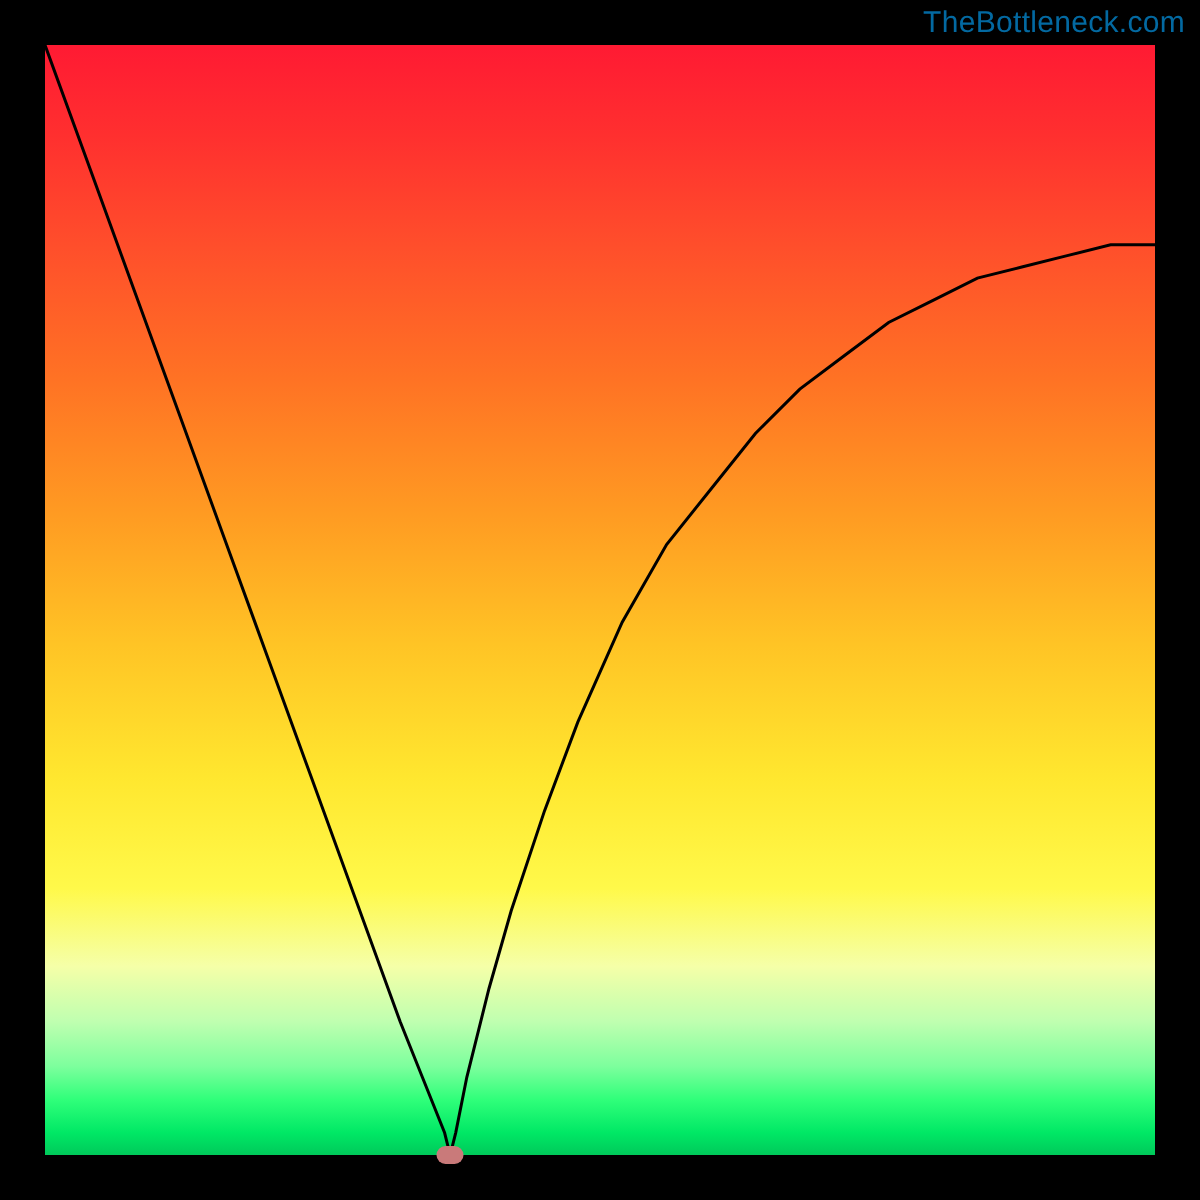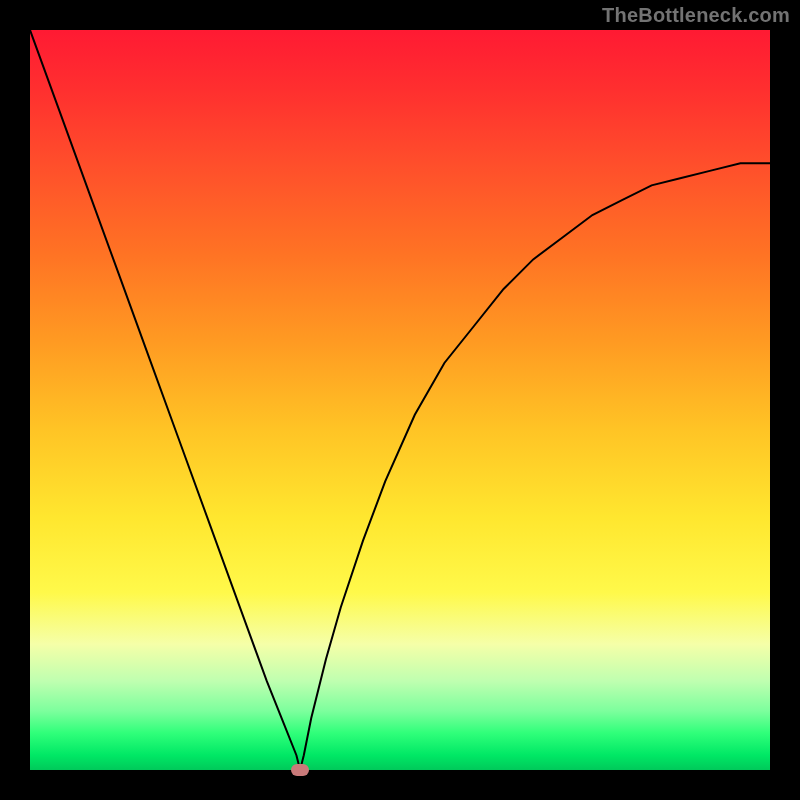--- a/index.html
+++ b/index.html
@@ -53,24 +53,24 @@
     width: 18px;
     height: 12px;
     border-radius: 6px;
     background: #c97a7a;
     transform: translate(-50%, -50%);
   }
   .watermark {
     position: absolute;
     top: 4px;
     right: 10px;
-    color: #737373;
+    color: #0369a1;
     font-size: 20px;
     letter-spacing: 0.2px;
-    font-weight: 700;
+    font-weight: 400;
     user-select: none;
     margin-left: 16px;
   }
 </style>
 </head>
 <body>
 
 <div class="frame">
   <div class="watermark">TheBottleneck.com</div>
   <div class="plot-area">

